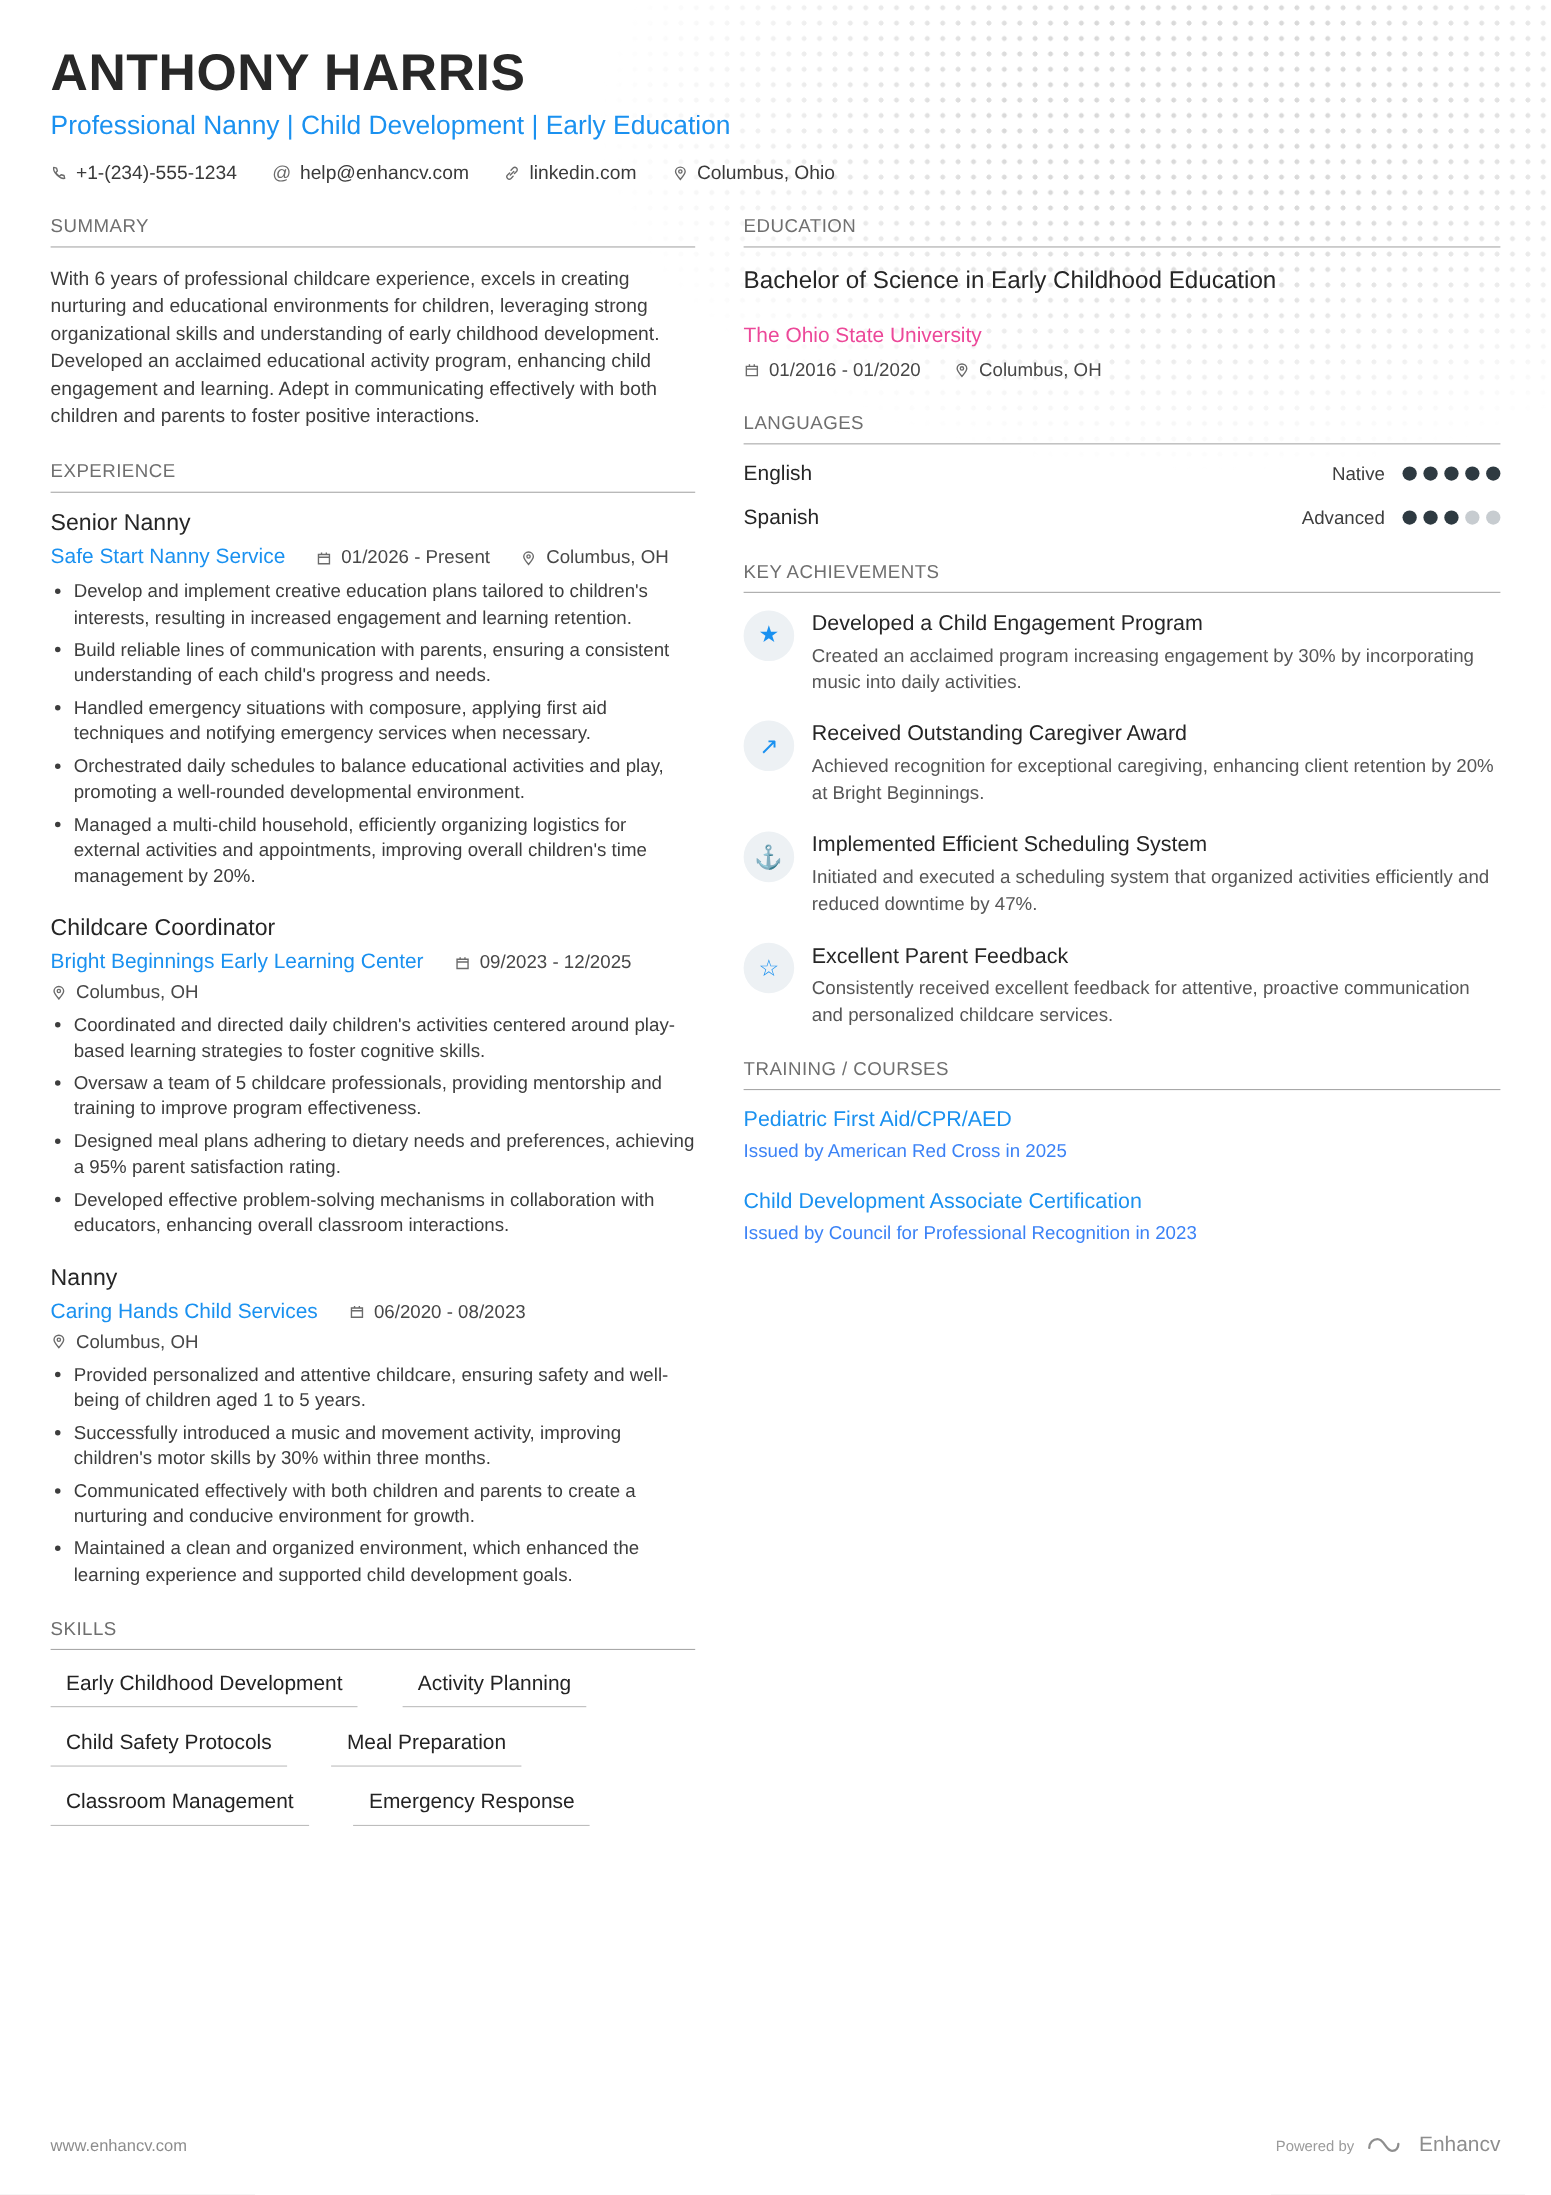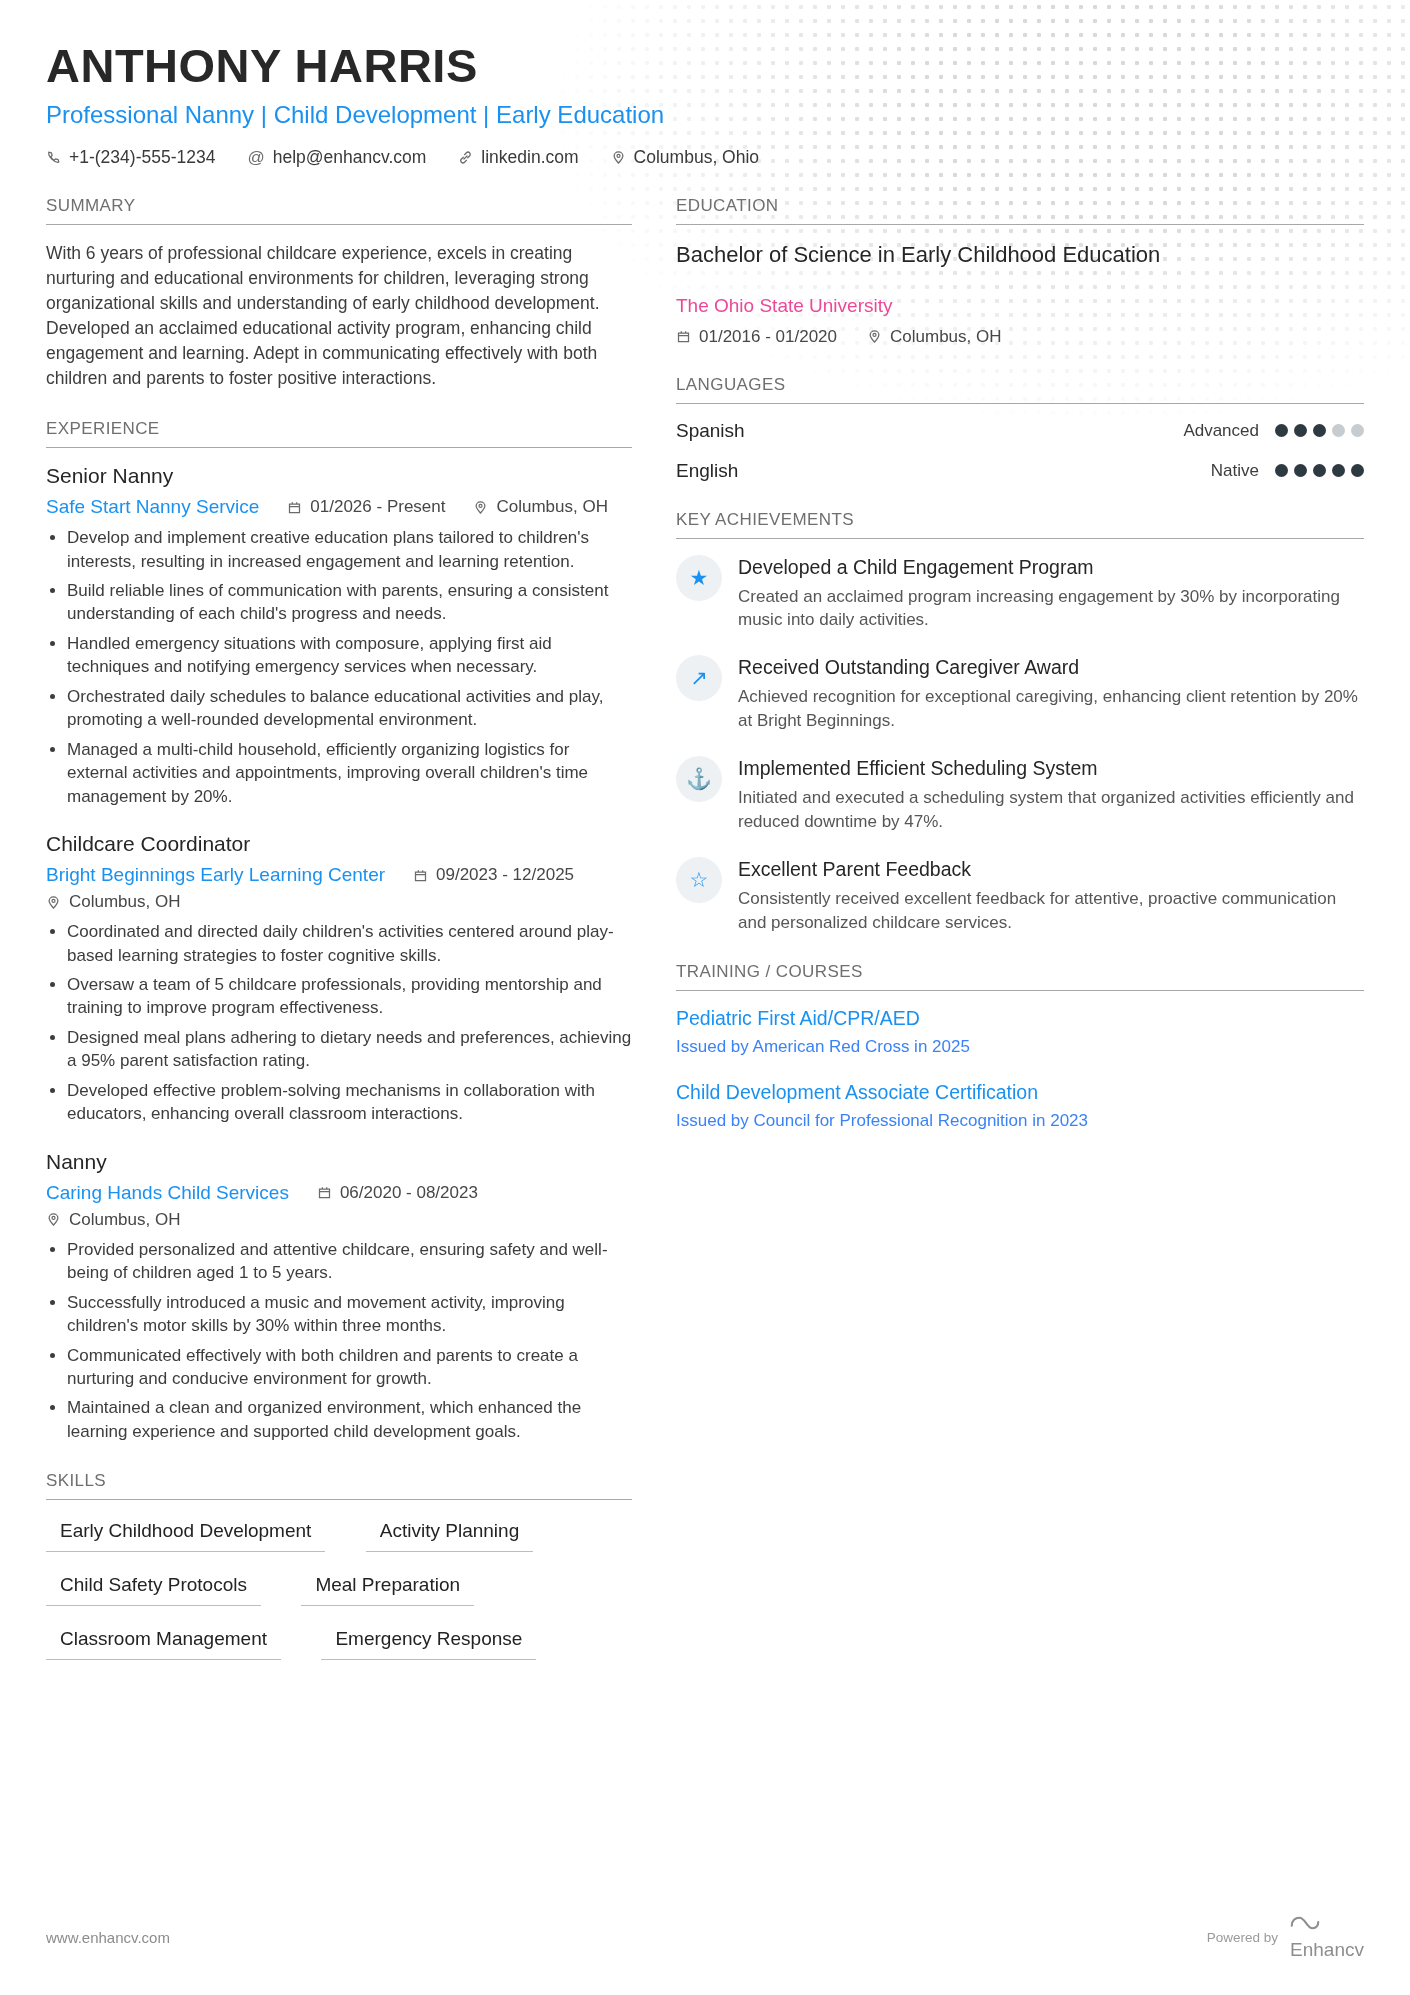--- a/index.html
+++ b/index.html
@@ -75,21 +75,21 @@
   .course-title { font-size:19.5px; font-weight:400; color:#1a91f0; }
   .course-issuer { font-size:17px; color:#3b82f6; margin-top:6px; line-height:1.35; }
 
   .footer {
     position:absolute; left:46px; right:46px; bottom:34px;
     display:flex; justify-content:space-between; align-items:center;
   }
   .footer-site { font-size:15px; color:#8c8c8c; }
   .powered { display:flex; align-items:center; gap:12px; }
   .powered-label { font-size:13.5px; color:#9b9b9b; }
-  .brand { display:flex; align-items:flex-start; gap:7px;flex-direction:column; }
+  .brand { display:flex; align-items:center; gap:17px; }
   .brand-name { font-size:19px; color:#8e8e8e; font-weight:500; }
 </style>
 </head>
 <body>
 
 <div class="page">
   <div class="dots-bg"></div>
 
   <div class="header">
     <div class="name">ANTHONY HARRIS</div>
@@ -267,42 +267,42 @@
                 </svg>
             </span>
             <span>Columbus, OH</span>
           </span>
         </div>
       </div>
 
       <div class="section">
         <div class="sec-h">LANGUAGES</div>
         <div class="lang-row">
+          <span class="lang-name">English</span>
+          <span class="lang-right">
+            <span class="lang-level">Native</span>
+            <span class="dots">
+                <span class="dot filled"></span>
+                <span class="dot filled"></span>
+                <span class="dot filled"></span>
+                <span class="dot filled"></span>
+                <span class="dot filled"></span>
+              </span>
+          </span>
+        </div>
+        <div class="lang-row">
           <span class="lang-name">Spanish</span>
           <span class="lang-right">
             <span class="lang-level">Advanced</span>
             <span class="dots">
                 <span class="dot filled"></span>
                 <span class="dot filled"></span>
                 <span class="dot filled"></span>
                 <span class="dot"></span>
                 <span class="dot"></span>
-              </span>
-          </span>
-        </div>
-        <div class="lang-row">
-          <span class="lang-name">English</span>
-          <span class="lang-right">
-            <span class="lang-level">Native</span>
-            <span class="dots">
-                <span class="dot filled"></span>
-                <span class="dot filled"></span>
-                <span class="dot filled"></span>
-                <span class="dot filled"></span>
-                <span class="dot filled"></span>
               </span>
           </span>
         </div>
       </div>
 
       <div class="section">
         <div class="sec-h">KEY ACHIEVEMENTS</div>
 
         <div class="ach">
           <div class="ach-icon">★</div>

